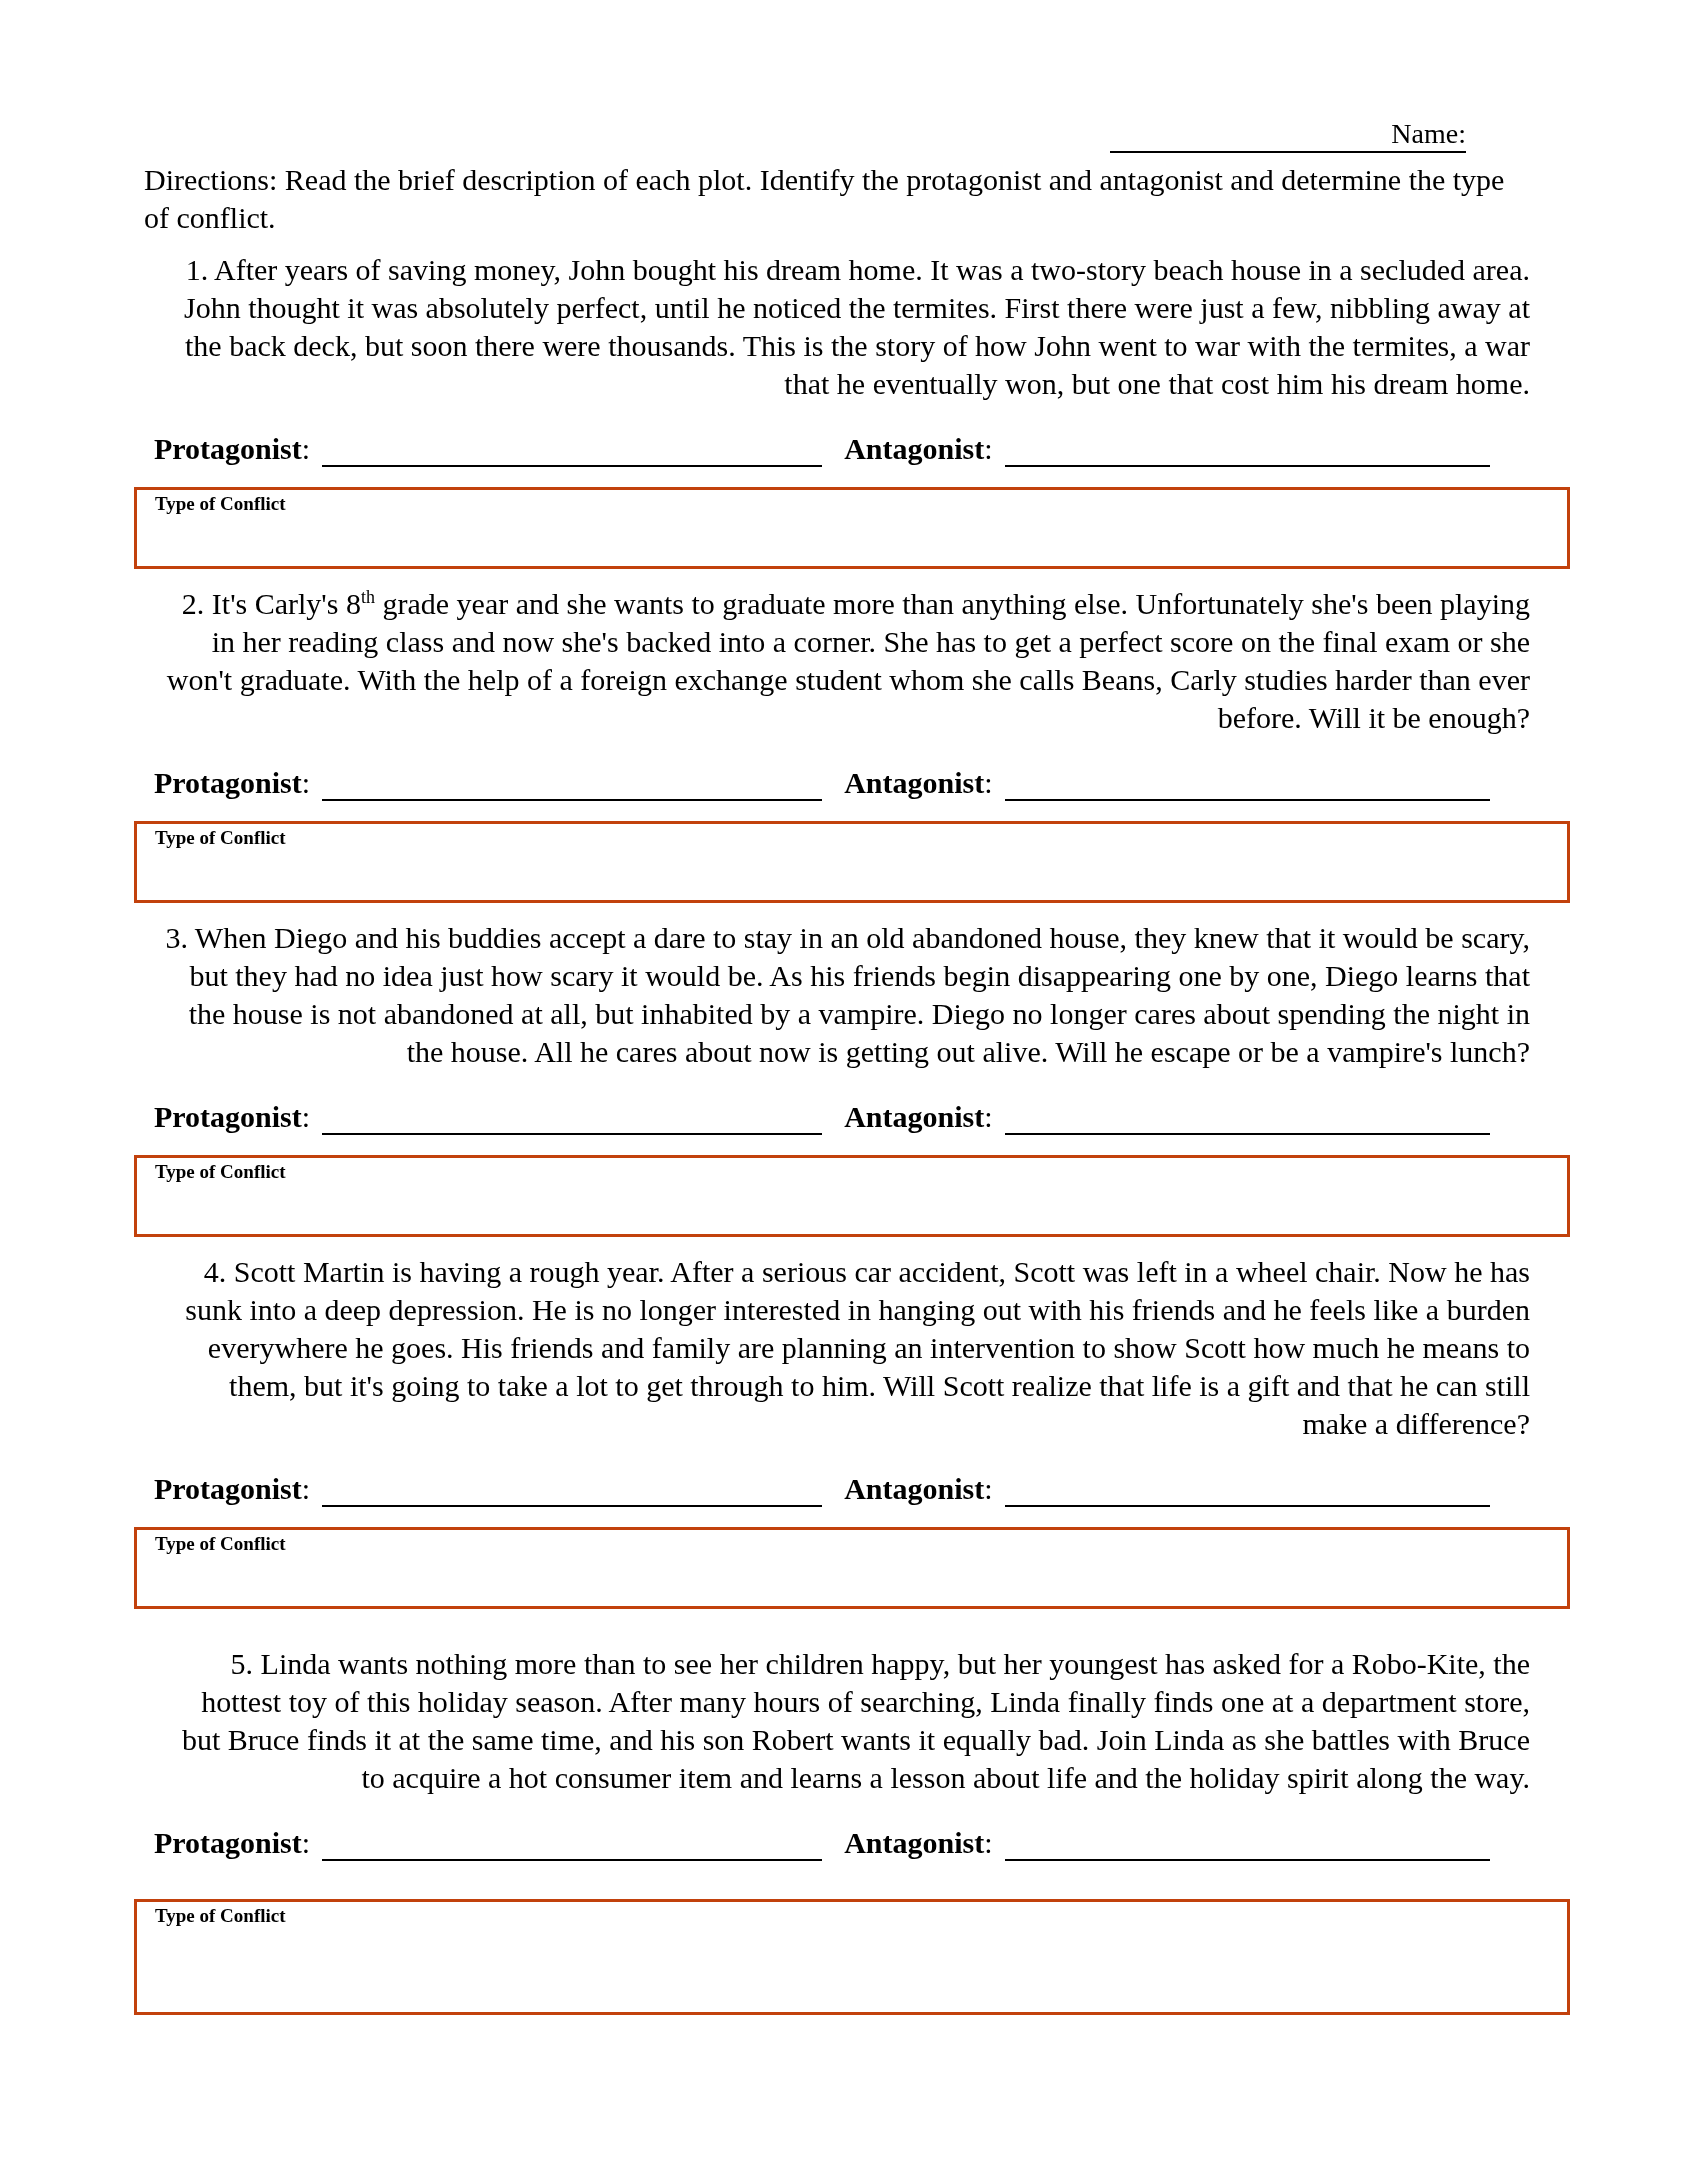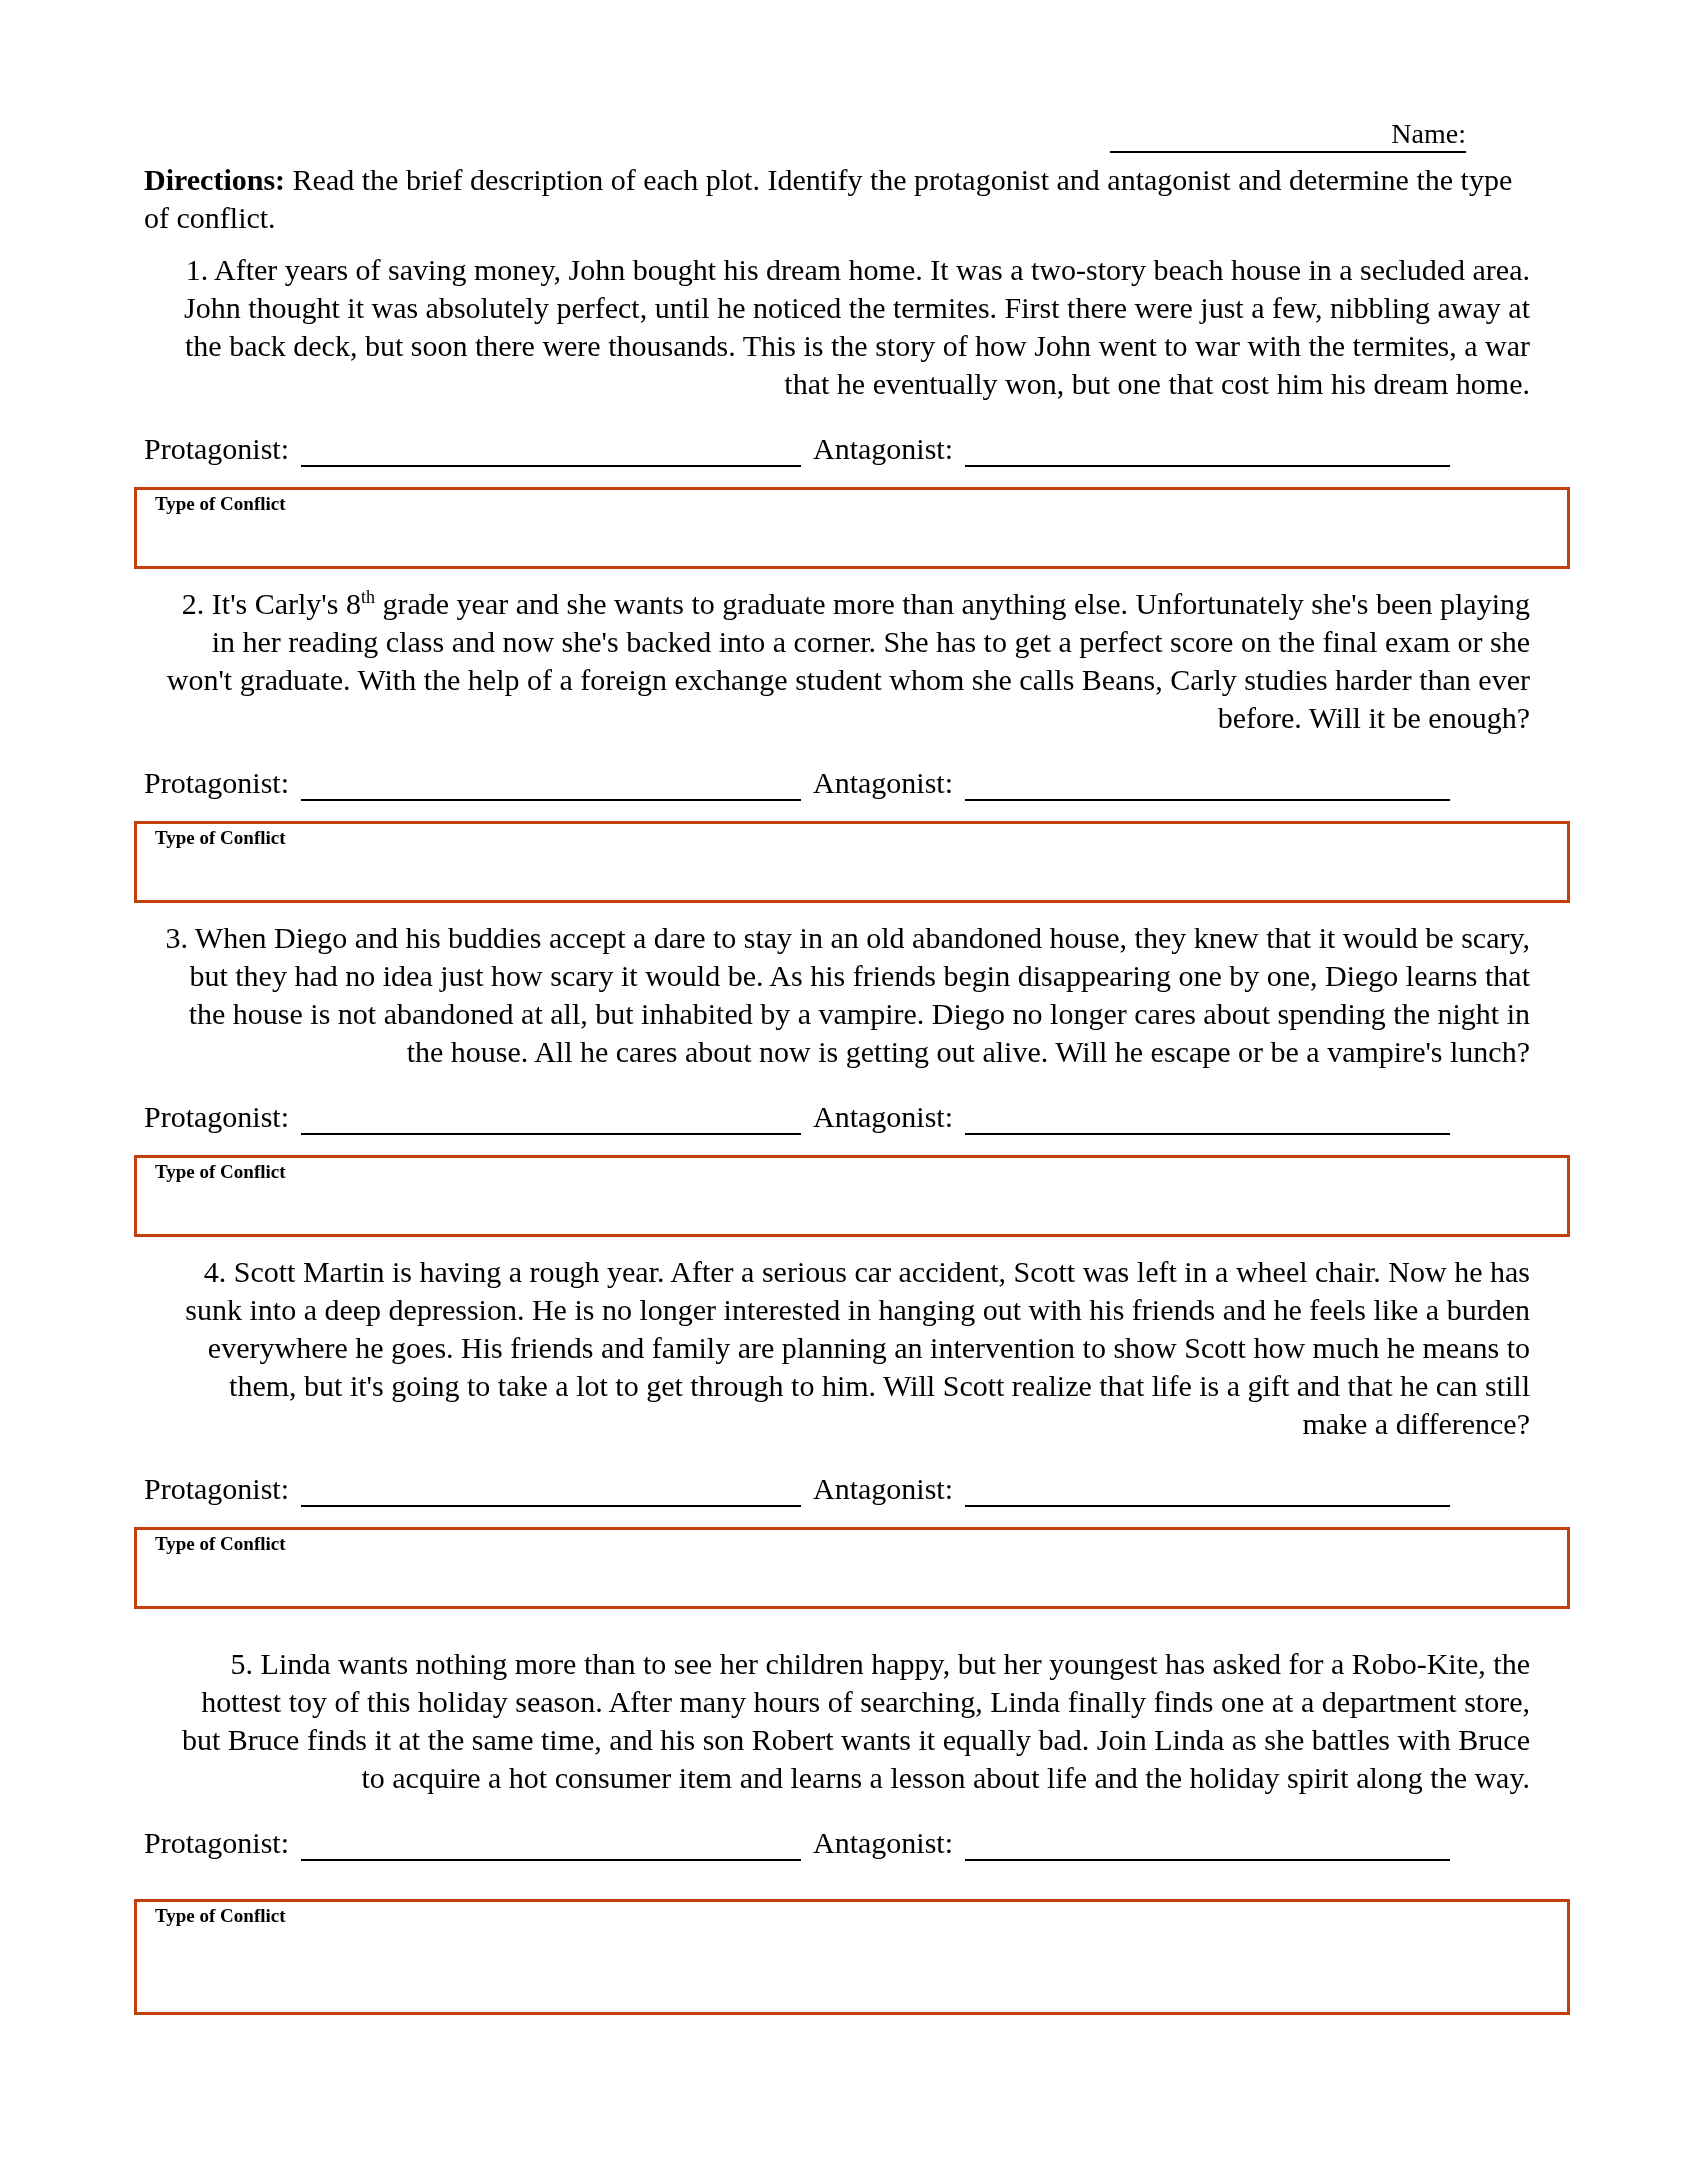--- a/index.html
+++ b/index.html
@@ -42,21 +42,21 @@
     margin: 10px 0 0 0;
     font-size: 42px;
     line-height: 48px;
     font-weight: bold;
   }
   .directions {
     margin: 8px 0 14px 0;
     font-size: 30px;
     line-height: 38px;
   }
-  .directions strong { font-weight: bold; }
+  .directions strong { font-weight: normal; }
   
   .q { margin: 0 0 16px 0; }
   .q4 { margin-bottom: 36px; }
   .q-text {
     margin: 0 0 26px 16px;
     font-size: 30px;
     line-height: 38px;
     text-align: right;
   }
   .q-text .sup {
@@ -66,21 +66,21 @@
   }
   .pa-row {
     display: flex;
     align-items: flex-end;
     column-gap: 12px;
     height: 38px;
     font-size: 30px;
     line-height: 36px;
   }
   .lbl-wrap { white-space: nowrap; }
-  .lbl-text { font-weight: normal; }
+  .lbl-text { font-weight: bold; margin-left: 10px; }
   .blank {
     display: inline-block;
     height: 34px;
     border-bottom: 2px solid #000;
   }
   .blank-prot { width: 500px; }
   .blank-ant  { width: 485px; }
   .conflict-box {
     box-sizing: border-box;
     margin-top: 20px;

